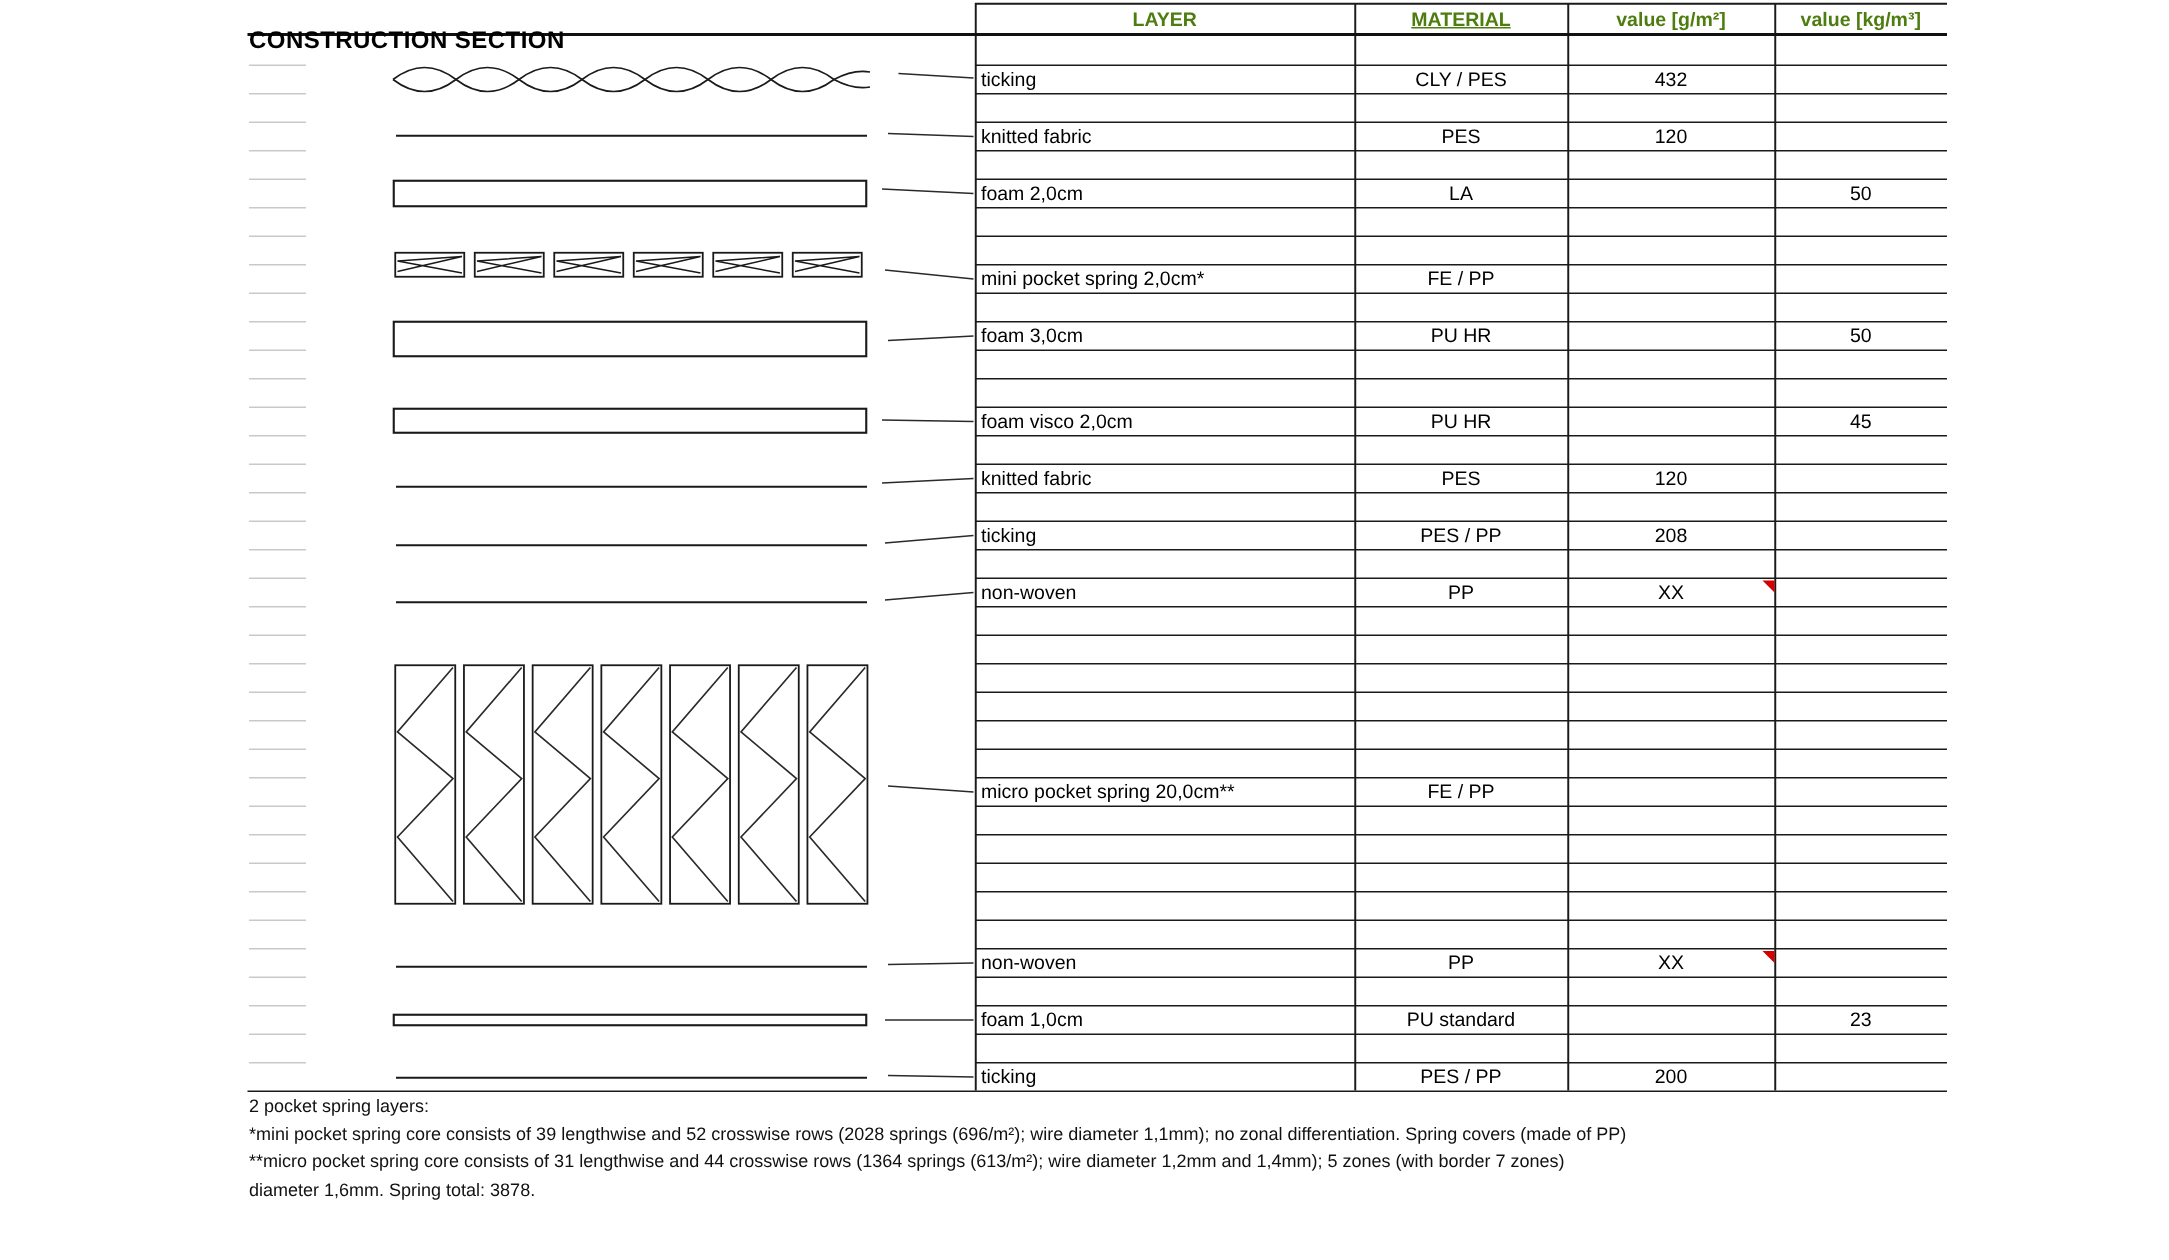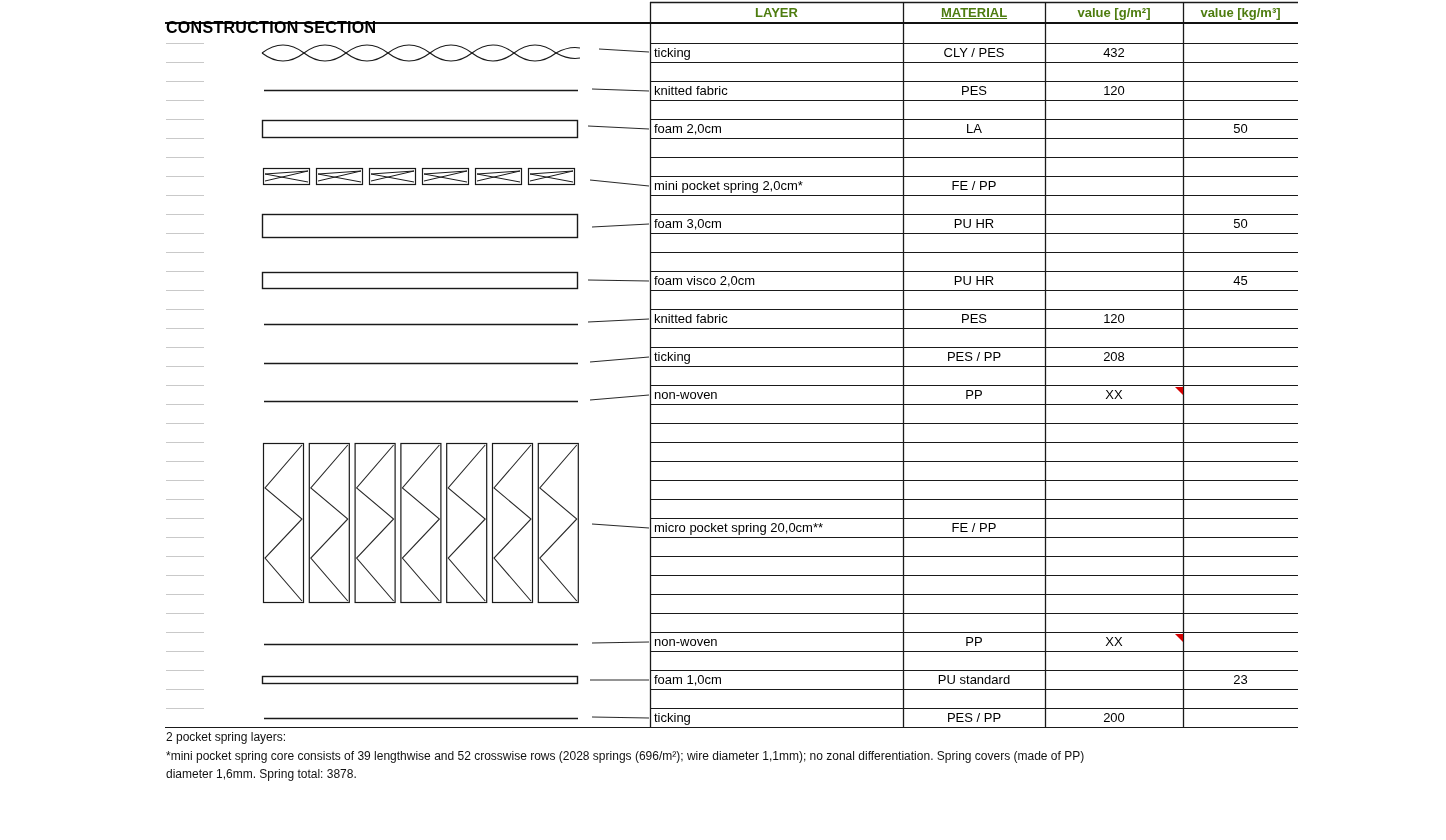--- a/index.html
+++ b/index.html
@@ -282,16 +282,17 @@
         <div class="cell layer">ticking</div>
         <div class="cell material">PES / PP</div>
         <div class="cell gm2">200</div>
         <div class="cell kgm3"></div>
       </div>
     </div>
 
   <div id="footnote">
     <div class="fline">2 pocket spring layers:</div>
     <div class="fline">*mini pocket spring core consists of 39 lengthwise and 52 crosswise rows (2028 springs (696/m²); wire diameter 1,1mm); no zonal differentiation. Spring covers (made of PP)</div>
+    <div class="fline">**micro pocket spring core consists of 31 lengthwise and 44 crosswise rows (1364 springs (613/m²); wire diameter 1,2mm and 1,4mm); 5 zones (with border 7 zones)</div>
     <div class="fline">diameter 1,6mm. Spring total: 3878.</div>
   </div>
 
 </div>
 
 </body></html>

